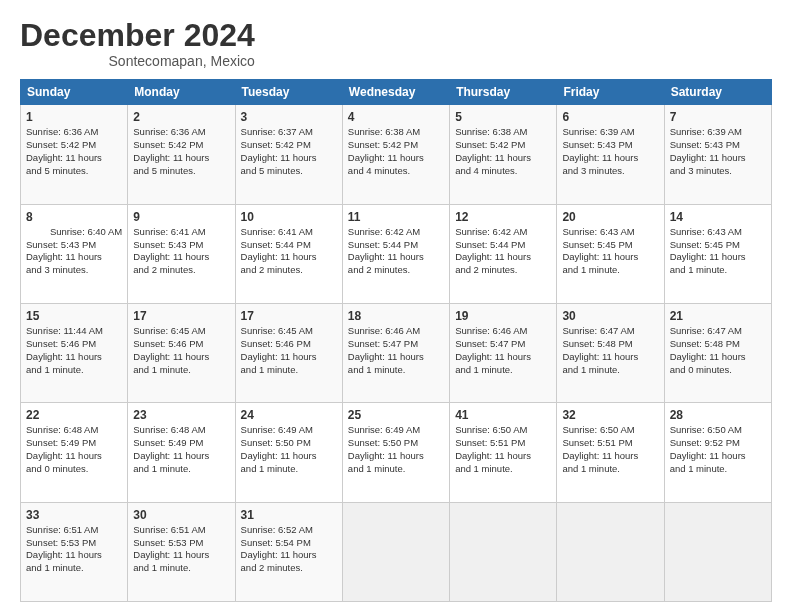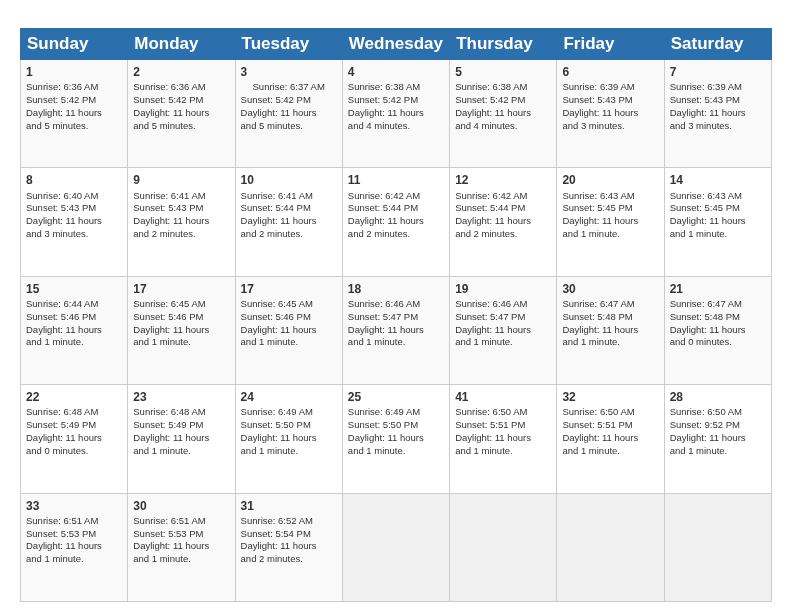--- a/index.html
+++ b/index.html
@@ -46,21 +46,21 @@
       color: #555;
     }
     .calendar {
       width: 100%;
       border-collapse: collapse;
       flex: 1;
     }
     .calendar thead th {
       background: #2c6fad;
       color: #fff;
-      font-size: 17px;
+      font-size: 12px;
       font-weight: bold;
       padding: 5px 6px;
       text-align: left;
       border: 1px solid #2c6fad;
     }
     .calendar tbody td {
       border: 1px solid #ccc;
       vertical-align: top;
       padding: 4px 5px;
       font-size: 9.5px;
@@ -82,20 +82,24 @@
     }
     .empty-cell {
       background: #f0f0f0 !important;
     }
   </style>
 </head>
 <body>
 
 <div class="page">
   <div class="header">
+    <div class="title-block">
+      <div class="main-title">December 2024</div>
+      <div class="subtitle">Sontecomapan, Mexico</div>
+    </div>
   </div>
 
   <table class="calendar">
     <thead>
       <tr>
       <th>Sunday</th>
           <th>Monday</th>
           <th>Tuesday</th>
           <th>Wednesday</th>
           <th>Thursday</th>
@@ -114,21 +118,21 @@
           </td>
           <td>
             <span class="day-num">2</span>
             <span style="display: block;">Sunrise: 6:36 AM</span>
             <span style="display: block;">Sunset: 5:42 PM</span>
             <span style="display: block;">Daylight: 11 hours</span>
             <span style="display: block;">and 5 minutes.</span>
           </td>
           <td>
             <span class="day-num">3</span>
-            <span style="display: block; text-align: center;">Sunrise: 6:37 AM</span>
+            <span style="display: block;">Sunrise: 6:37 AM</span>
             <span style="display: block;">Sunset: 5:42 PM</span>
             <span style="display: block;">Daylight: 11 hours</span>
             <span style="display: block;">and 5 minutes.</span>
           </td>
           <td>
             <span class="day-num">4</span>
             <span style="display: block;">Sunrise: 6:38 AM</span>
             <span style="display: block;">Sunset: 5:42 PM</span>
             <span style="display: block;">Daylight: 11 hours</span>
             <span style="display: block;">and 4 minutes.</span>
@@ -151,21 +155,21 @@
             <span class="day-num">7</span>
             <span style="display: block;">Sunrise: 6:39 AM</span>
             <span style="display: block;">Sunset: 5:43 PM</span>
             <span style="display: block;">Daylight: 11 hours</span>
             <span style="display: block;">and 3 minutes.</span>
           </td>
         </tr>
         <tr>
           <td>
             <span class="day-num">8</span>
-            <span style="display: block;">Sunrise: 6:40 AM</span>
+            <span style="display: block; text-align: right;">Sunrise: 6:40 AM</span>
             <span style="display: block;">Sunset: 5:43 PM</span>
             <span style="display: block;">Daylight: 11 hours</span>
             <span style="display: block;">and 3 minutes.</span>
           </td>
           <td>
             <span class="day-num">9</span>
             <span style="display: block;">Sunrise: 6:41 AM</span>
             <span style="display: block;">Sunset: 5:43 PM</span>
             <span style="display: block;">Daylight: 11 hours</span>
             <span style="display: block;">and 2 minutes.</span>
@@ -202,21 +206,21 @@
             <span class="day-num">14</span>
             <span style="display: block;">Sunrise: 6:43 AM</span>
             <span style="display: block;">Sunset: 5:45 PM</span>
             <span style="display: block;">Daylight: 11 hours</span>
             <span style="display: block;">and 1 minute.</span>
           </td>
         </tr>
         <tr>
           <td>
             <span class="day-num">15</span>
-            <span style="display: block;">Sunrise: 6:44 AM</span>
+            <span style="display: block;">Sunrise: 11:44 AM</span>
             <span style="display: block;">Sunset: 5:46 PM</span>
             <span style="display: block;">Daylight: 11 hours</span>
             <span style="display: block;">and 1 minute.</span>
           </td>
           <td>
             <span class="day-num">17</span>
             <span style="display: block;">Sunrise: 6:45 AM</span>
             <span style="display: block;">Sunset: 5:46 PM</span>
             <span style="display: block;">Daylight: 11 hours</span>
             <span style="display: block;">and 1 minute.</span>

